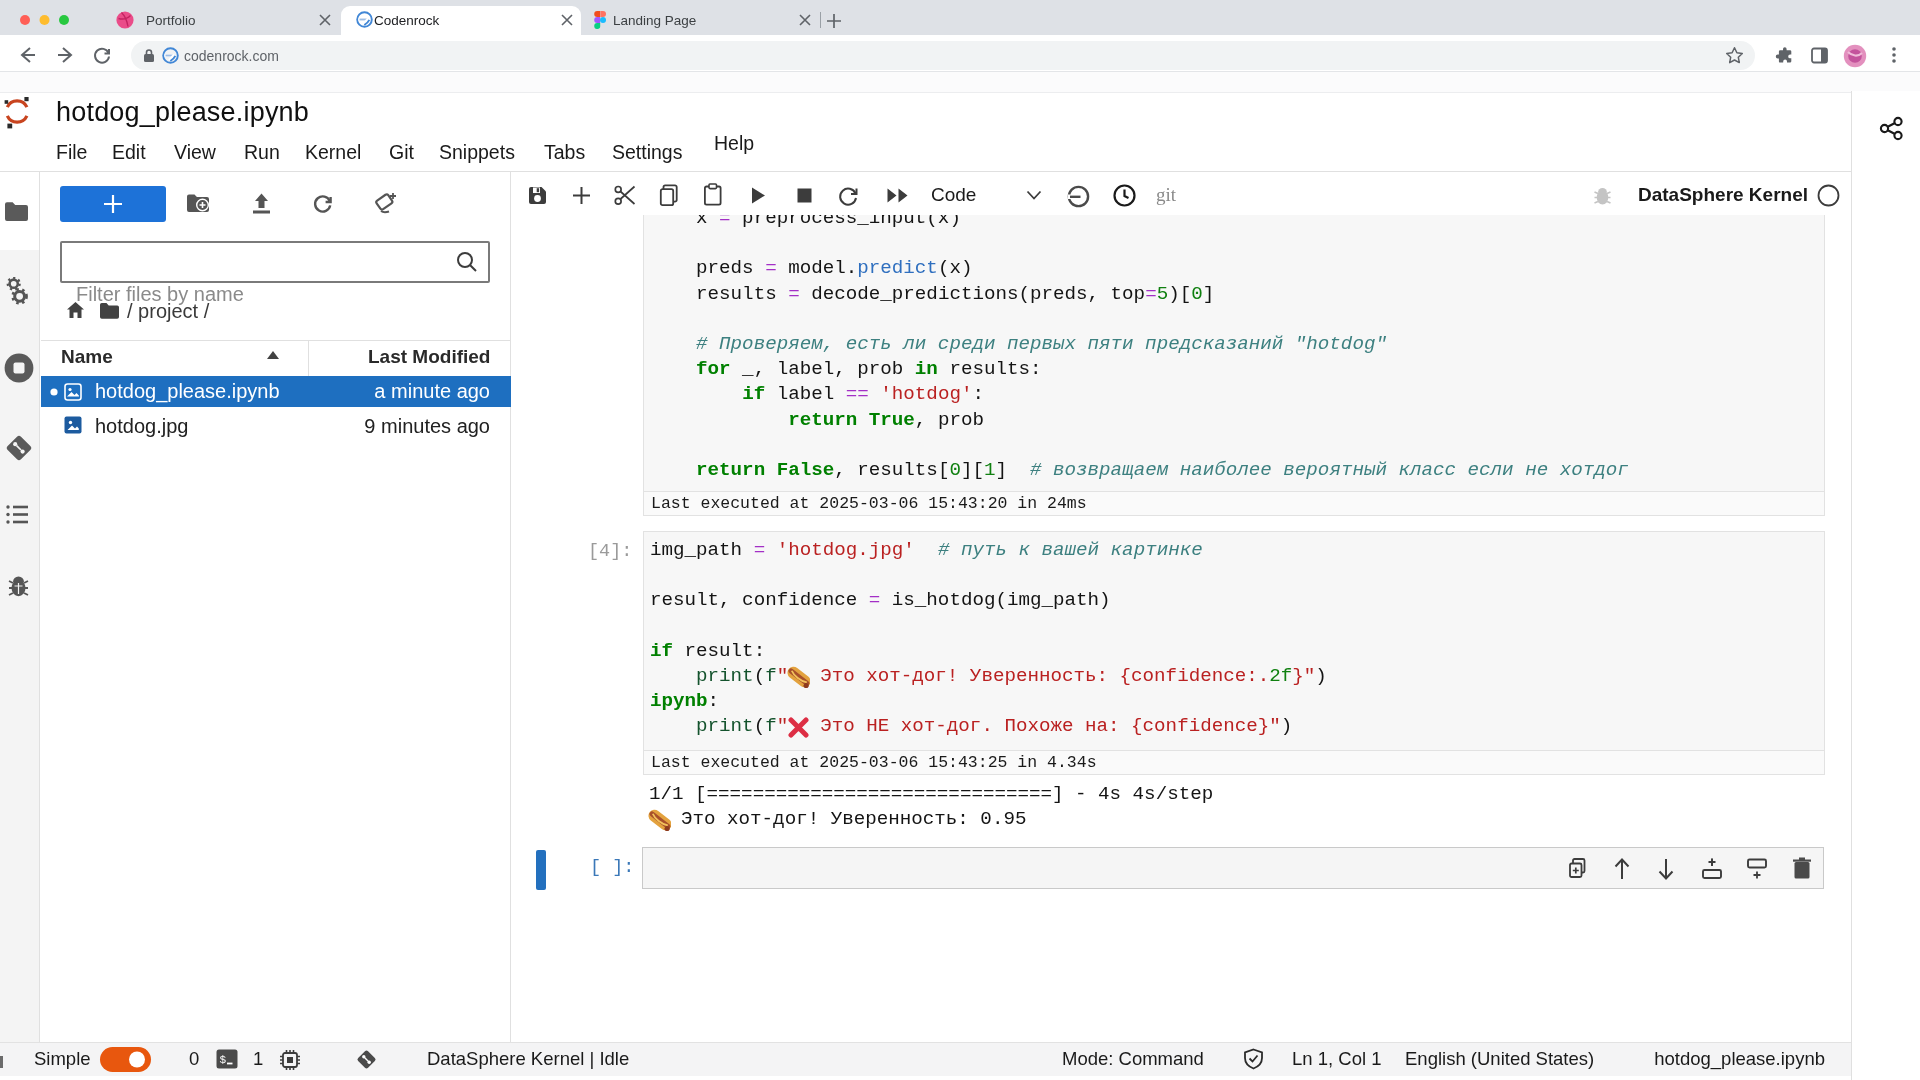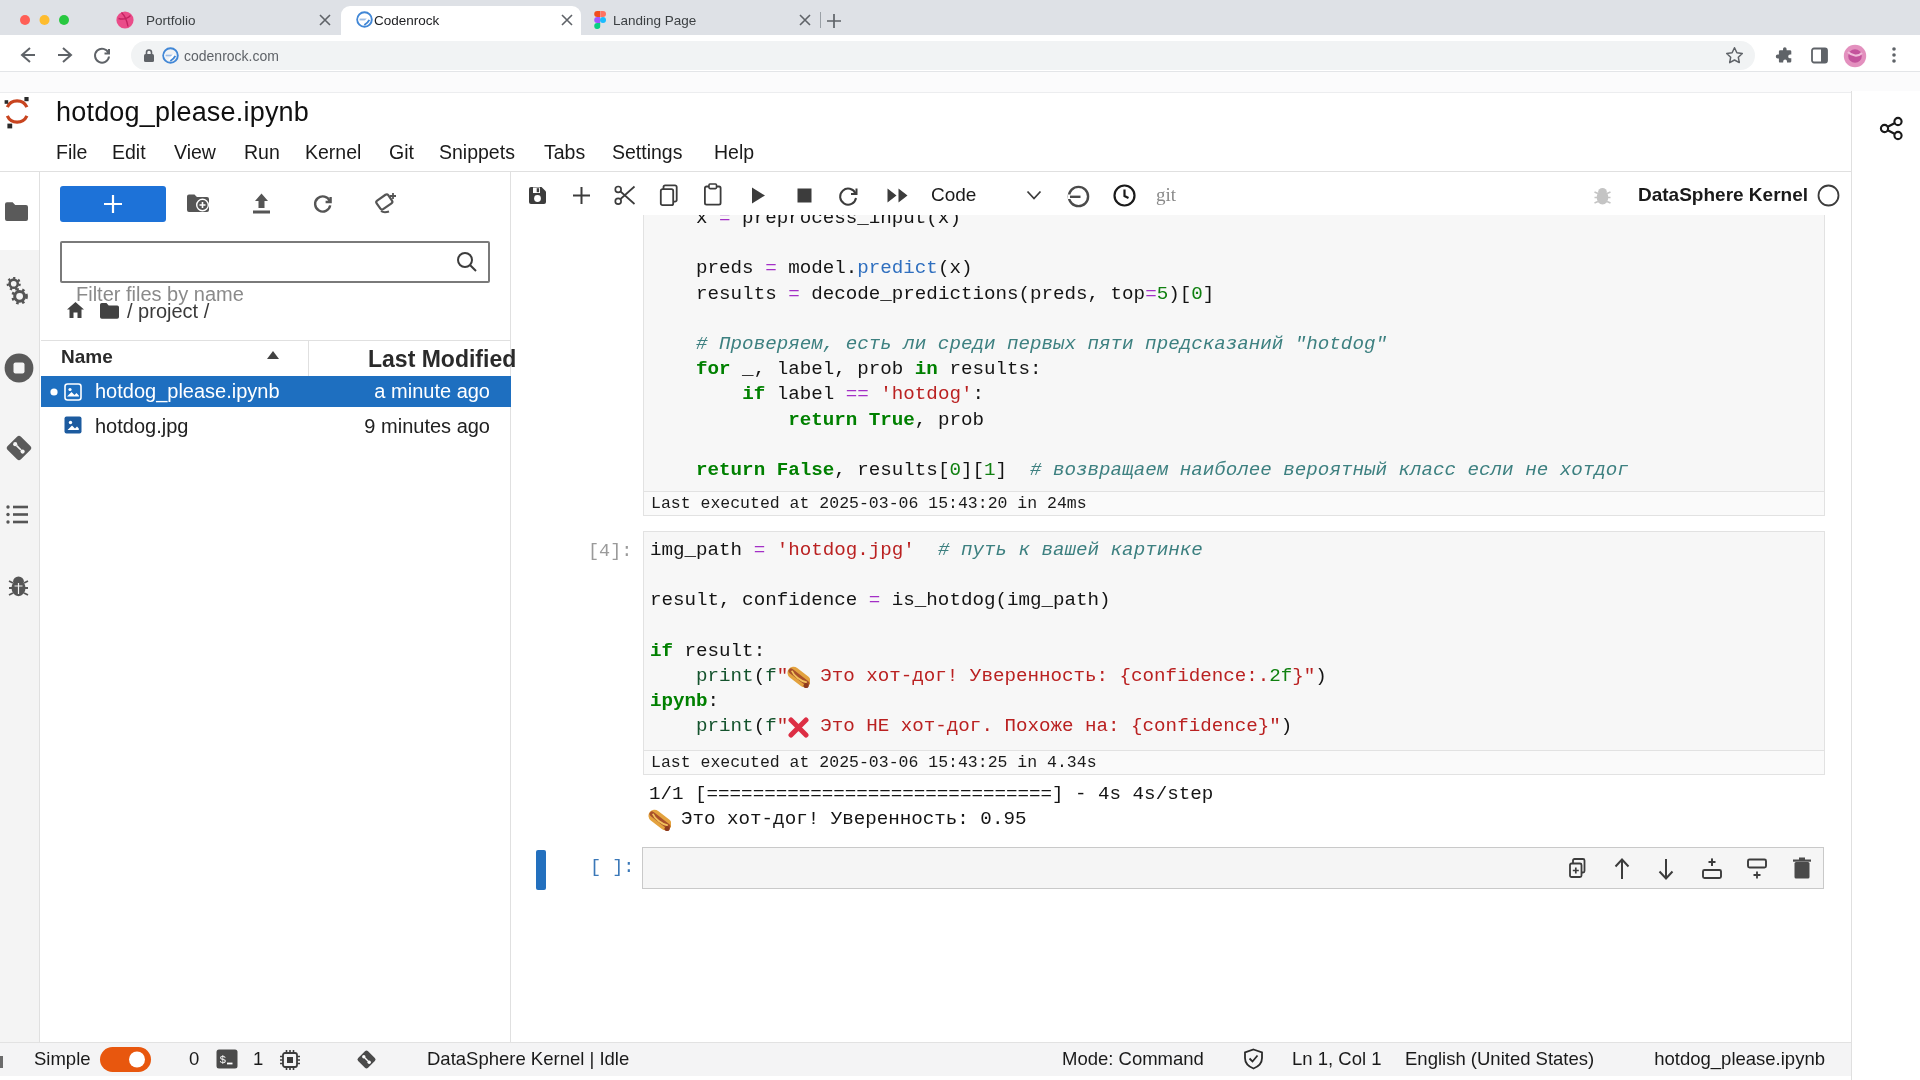--- a/index.html
+++ b/index.html
@@ -128,21 +128,21 @@
 <div class="abs" style="left:56px;top:97px;font-size:27px;font-weight:500;color:#101010;letter-spacing:0.2px;">hotdog_please.ipynb</div>
 <div class="abs" style="top:141px;font-size:19.5px;color:#1A1A1A;left:56px;">File</div>
 <div class="abs" style="top:141px;font-size:19.5px;color:#1A1A1A;left:112px;">Edit</div>
 <div class="abs" style="top:141px;font-size:19.5px;color:#1A1A1A;left:174px;">View</div>
 <div class="abs" style="top:141px;font-size:19.5px;color:#1A1A1A;left:244px;">Run</div>
 <div class="abs" style="top:141px;font-size:19.5px;color:#1A1A1A;left:305px;">Kernel</div>
 <div class="abs" style="top:141px;font-size:19.5px;color:#1A1A1A;left:389px;">Git</div>
 <div class="abs" style="top:141px;font-size:19.5px;color:#1A1A1A;left:439px;">Snippets</div>
 <div class="abs" style="top:141px;font-size:19.5px;color:#1A1A1A;left:544px;">Tabs</div>
 <div class="abs" style="top:141px;font-size:19.5px;color:#1A1A1A;left:612px;">Settings</div>
-<div class="abs" style="top:141px;font-size:19.5px;color:#1A1A1A;left:714px;">Help</div>
+<div class="abs" style="top:132px;font-size:19.5px;color:#1A1A1A;left:714px;">Help</div>
 
 <div class="abs" style="left:1851px;top:91px;width:69px;height:989px;background:#fff;border-left:1px solid #E0E0E0;"></div>
 <svg class="abs" style="left:1879px;top:116px;" width="25" height="25">
   <circle cx="5.5" cy="12.5" r="3.6" fill="none" stroke="#1A1A1A" stroke-width="2.1"></circle>
   <circle cx="19" cy="5.5" r="3.6" fill="none" stroke="#1A1A1A" stroke-width="2.1"></circle>
   <circle cx="19" cy="19.5" r="3.6" fill="none" stroke="#1A1A1A" stroke-width="2.1"></circle>
   <path d="M8.8 10.8 L15.9 7 M8.8 14.2 L15.9 18" stroke="#1A1A1A" stroke-width="2.1"></path>
 </svg>
 
 <div class="abs" style="left:0;top:172px;width:40px;height:870px;background:#F4F4F4;border-right:1px solid #E0E0E0;"></div>
@@ -219,21 +219,21 @@
     <path d="M1 2.8 a1.8 1.8 0 0 1 1.8 -1.8 h4.7 l2.2 2.4 H18.2 a1.8 1.8 0 0 1 1.8 1.8 V15 a1.8 1.8 0 0 1 -1.8 1.8 H2.8 A1.8 1.8 0 0 1 1 15 Z" fill="#424242"></path>
   </svg>
 <div class="abs" style="left:127px;top:300px;font-size:20px;color:#3A3A3A;">/ project /</div>
 
 <div class="abs" style="left:41px;top:340px;width:470px;height:36px;border-top:1px solid #E0E0E0;"></div>
 <div class="abs" style="left:308px;top:340px;width:1px;height:36px;background:#E0E0E0;"></div>
 <div class="abs" style="left:61px;top:346px;font-size:19px;font-weight:bold;color:#2A2A2A;">Name</div>
 <svg class="abs" style="left:266px;top:350px;" width="14" height="10">
     <path d="M7 1 L13 9 H1 Z" fill="#424242"></path>
   </svg>
-<div class="abs" style="left:368px;top:346px;font-size:23px;font-weight:bold;color:#2A2A2A;">Last Modified</div>
+<div class="abs" style="left:368px;top:346px;font-size:19px;font-weight:bold;color:#2A2A2A;">Last Modified</div>
 
 <div class="abs" style="left:41px;top:376px;width:470px;height:31px;background:#1E6FC0;"></div>
 <svg class="abs" style="left:50px;top:388px;" width="8" height="8">
     <circle cx="4" cy="4" r="3.6" fill="#fff"></circle>
   </svg>
 <svg class="abs" style="left:64px;top:383px;" width="18" height="18">
   <rect x="1" y="1" width="16" height="16" rx="2.5" fill="none" stroke="#fff" stroke-width="1.6"></rect>
   <circle cx="6" cy="6.5" r="1.6" fill="#fff"></circle>
   <path d="M3 13.5 L7.5 9 L10.5 12 L12.5 10 L15 12.8 V13.5 Z" fill="#fff"></path>
 </svg>

